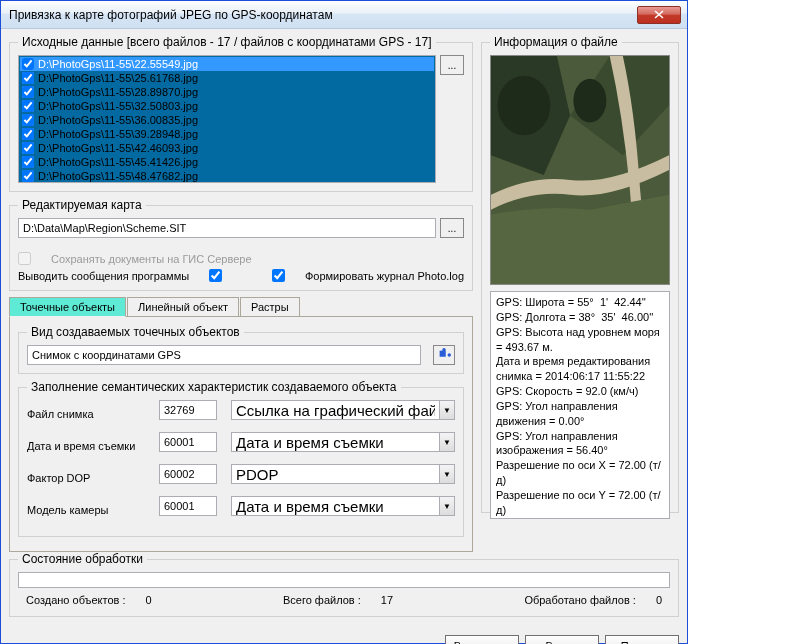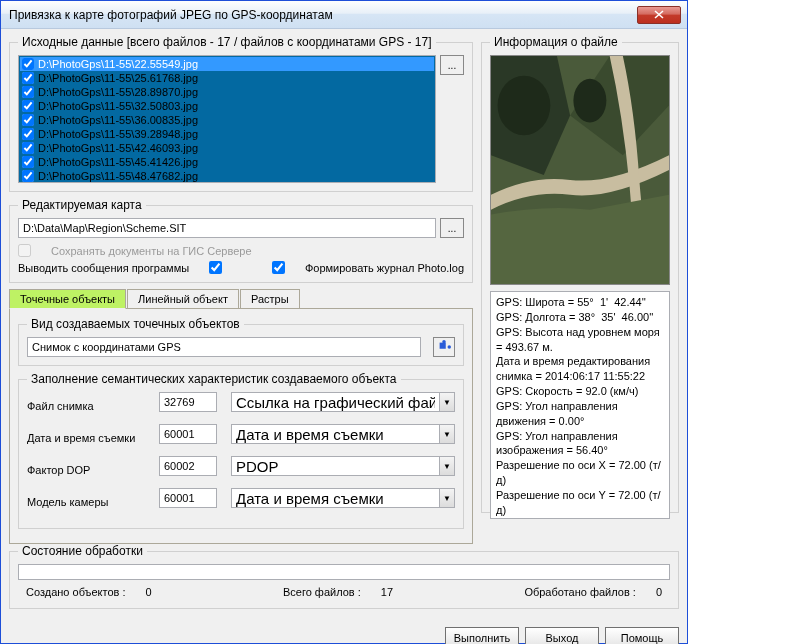--- a/index.html
+++ b/index.html
@@ -14,29 +14,29 @@
 .right-col { width: 273px; }
 fieldset { border: 1px solid #d0d0d0; padding: 6px 8px 8px; margin-bottom: 6px; background: #f0f0f0; }
 legend { font-size: 12px; padding: 0 4px; color: #000; }
 .file-list-row { display: flex; gap: 4px; align-items: flex-start; }
 .file-list { flex: 1; height: 128px; background: #0369a1; border: 1px solid #abadb3; overflow-y: auto; padding: 1px; }
 .file-item { display: flex; align-items: center; padding: 1px 2px; gap: 4px; cursor: pointer; }
 .file-item.selected { background: #3399ff; color: #fff; }
 .file-item input[type=checkbox] { width: 12px; height: 12px; }
 .browse-btn { width: 24px; height: 20px; background: #f0f0f0; border: 1px solid #888; cursor: pointer; font-size: 10px; text-align: center; }
 .text-input { height: 20px; background: #fff; border: 1px solid #abadb3; padding: 2px 4px; font-size: 11px; font-family: inherit; }
-.map-row { display: flex; gap: 4px; align-items: center; margin-bottom: 6px; }
+.map-row { display: flex; gap: 4px; align-items: center; margin-bottom: 14px; }
 .map-row .text-input { flex: 1; }
 .chk-row { display: flex; align-items: center; gap: 20px; margin-top: 4px; }
 .chk-row input[type=checkbox] { width: 13px; height: 13px; }
 .chk-row.disabled { color: #9a9a9a; }
 .chk-line { display: flex; align-items: center; justify-content: space-between; }
 .tabs { display: flex; border-bottom: 1px solid #aca899; margin-top: 4px; }
 .tab { padding: 3px 10px; border: 1px solid #aca899; border-bottom: none; background: #f0f0f0; cursor: pointer; margin-right: 1px; font-size: 11px; position: relative; }
-.tab.active { background: #bef264; border-bottom: 1px solid #f0f0f0; margin-bottom: -1px; z-index: 1; }
+.tab.active { background: #5eead4; border-bottom: 1px solid #f0f0f0; margin-bottom: -1px; z-index: 1; }
 .tab-body { border: 1px solid #aca899; border-top: none; padding: 8px; background: #f0f0f0; }
 .obj-type-row { display: flex; gap: 12px; align-items: center; }
 .obj-type-row .text-input { flex: 1; }
 .puzzle-btn { width: 22px; height: 20px; background: #f0f0f0; border: 1px solid #888; cursor: pointer; display: flex; align-items: center; justify-content: center; }
 .puzzle-btn svg { width: 14px; height: 14px; }
 .sem-row { display: flex; align-items: flex-end; gap: 14px; margin-bottom: 12px; }
 .sem-label { width: 118px; }
 .sem-code { width: 58px; }
 .sem-combo { flex: 1; height: 20px; display: flex; }
 .sem-combo input { flex: 1; border: 1px solid #abadb3; border-right: none; padding: 2px 4px; font-size: 15px; font-family: inherit; }

